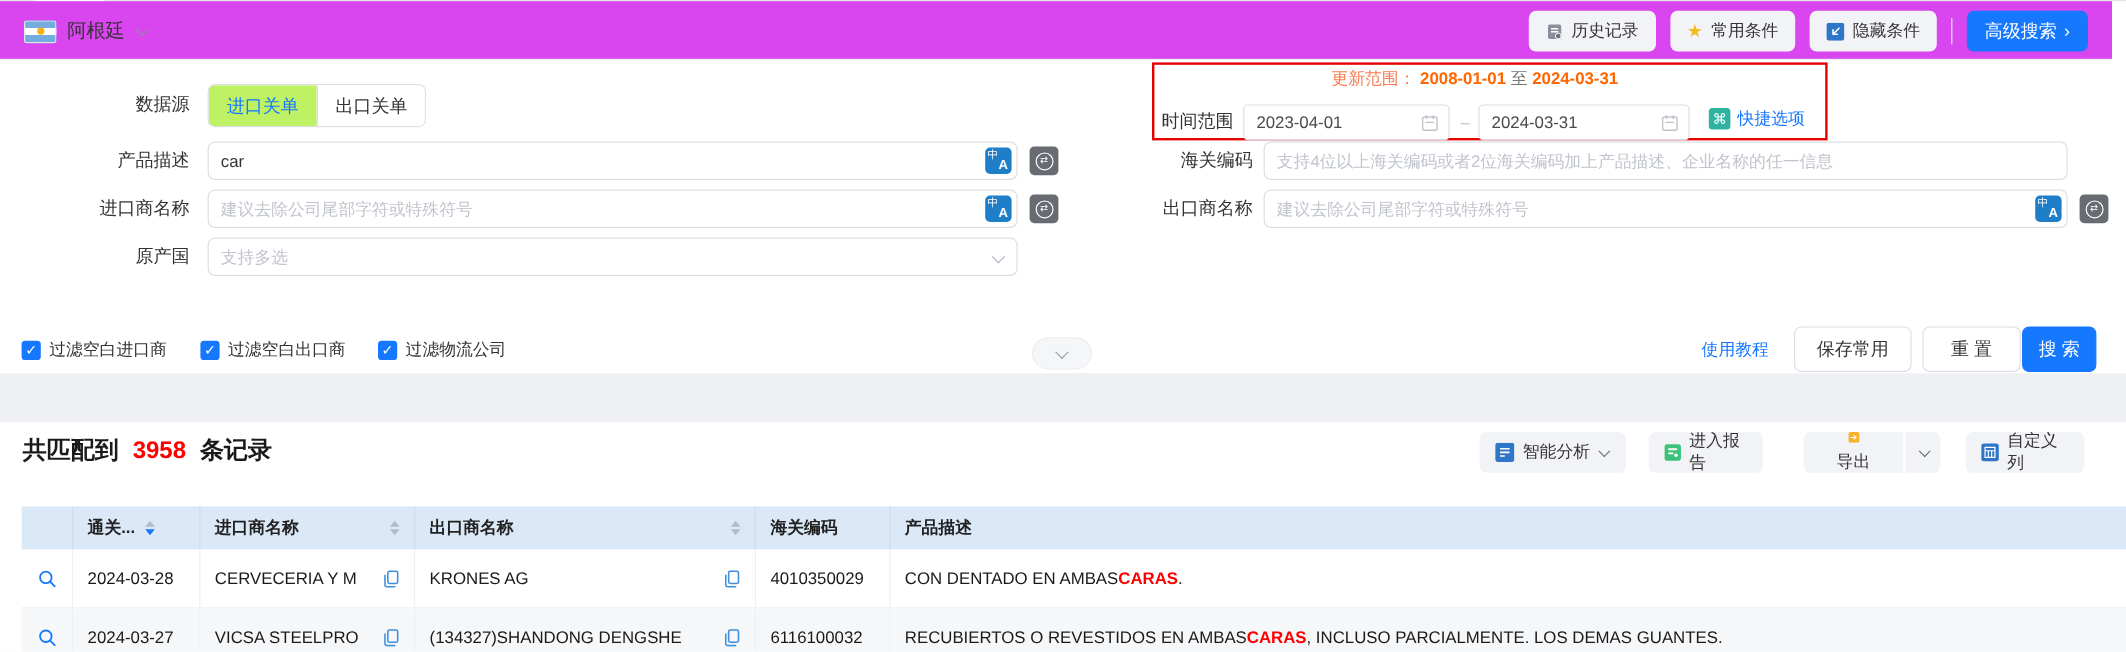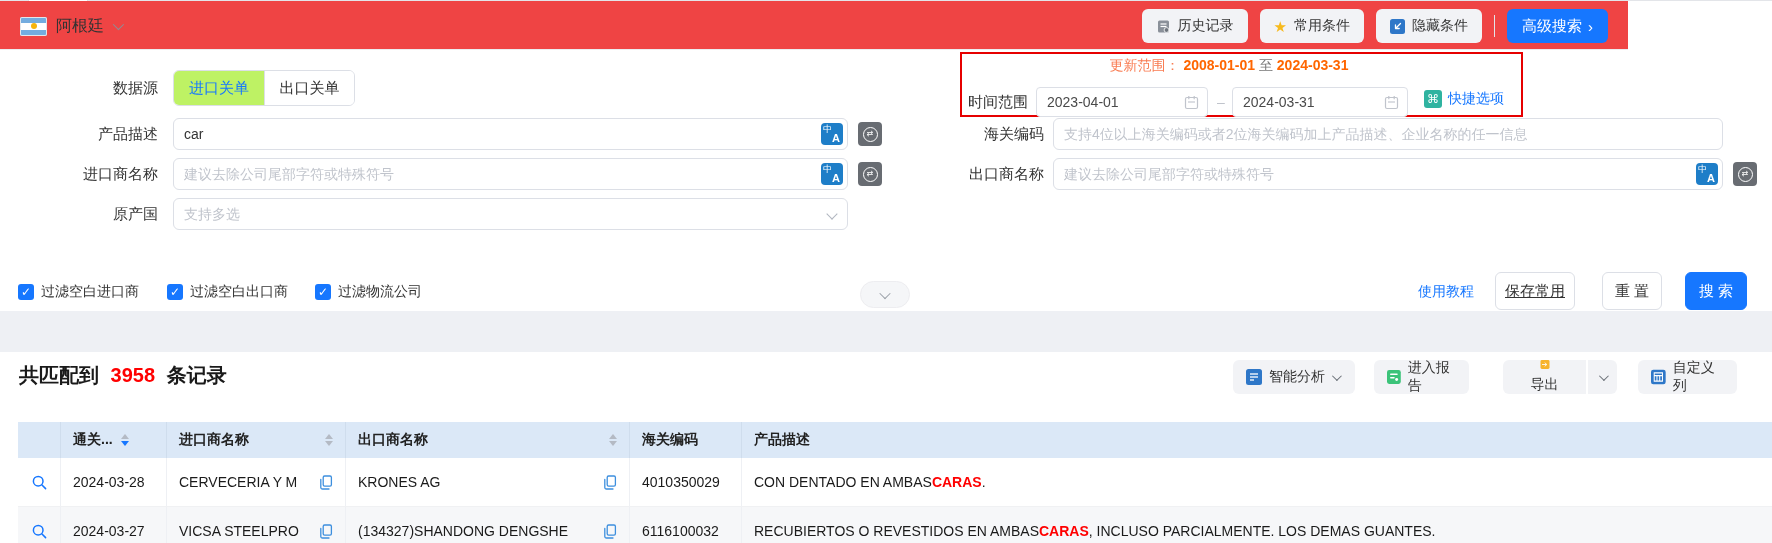--- a/index.html
+++ b/index.html
@@ -5,21 +5,21 @@
   * { margin:0; padding:0; box-sizing:border-box; }
   html,body { background:#fff; }
   body { font-family:"Liberation Sans","DejaVu Sans",sans-serif; }
   .screen { position:relative; width:1772px; height:543px; overflow:hidden; background:#eef0f4; }
   .panel-top { position:absolute; left:0; top:0; width:1772px; height:311px; background:#fff; }
   .panel-results { position:absolute; left:0; top:352px; width:1772px; height:191px; background:#fff; }
   .top-edge { position:absolute; left:0; top:0; width:1772px; height:1px; background:#e3e5e9; }
   .top-tab { position:absolute; left:28px; top:0; width:60px; height:2px; background:#fff; border-left:1px solid #dcdee2; border-right:1px solid #dcdee2; }
 
   
-  .topbar { position:absolute; left:0; top:1px; width:1628px; height:49px; border-bottom:1px solid #ebedf0; background:#ef4444; }
+  .topbar { position:absolute; left:0; top:1px; width:1760px; height:49px; border-bottom:1px solid #ebedf0; background:#d946ef; }
   .country { position:absolute; left:20px; top:9px; height:32px; display:flex; align-items:center; gap:9px; cursor:pointer; }
   .flag { width:27px; height:19px; border-radius:2px; overflow:hidden; position:relative;
           background:linear-gradient(#74acdf 0 33%, #fff 33% 66%, #74acdf 66% 100%); box-shadow:0 0 0 1px #e4e6ea inset; }
   .flag .sun { position:absolute; left:50%; top:50%; width:6px; height:6px; margin:-3px 0 0 -3px; border-radius:50%; background:#f6b40e; }
   .country-name { font-size:16px; color:#333; }
   .chev { display:inline-block; width:8px; height:8px; border-right:1.6px solid #8a9099; border-bottom:1.6px solid #8a9099; transform:rotate(45deg) translateY(-2px); }
   .topbar-right { position:absolute; right:20px; top:8px; height:34px; display:flex; align-items:center; gap:12px; }
   .tb-btn { height:34px; display:flex; align-items:center; gap:7px; padding:0 14px; background:#f2f3f6; border-radius:6px; font-size:14px; color:#333; cursor:pointer; }
   .tb-divider { width:1px; height:22px; background:#e2e4e8; }
   .tb-primary { height:34px; display:flex; align-items:center; gap:6px; padding:0 15px; background:#1677ff; border-radius:6px; color:#fff; font-size:15px; cursor:pointer;justify-content:center; }
@@ -64,22 +64,22 @@
 
   
   .cb-item { position:absolute; top:283px; display:flex; align-items:center; gap:7px; cursor:pointer; }
   .cb-box { width:16px; height:16px; border-radius:3px; background:#1677ff; color:#fff; font-size:12px; line-height:16px; text-align:center; }
   .cb-label { font-size:14px; color:#333; }
   .collapse-pill { position:absolute; left:860px; top:281px; width:50px; height:27px; border-radius:14px; background:#f5f6f8; border:1px solid #ededf0; display:flex; align-items:center; justify-content:center; cursor:pointer; }
   .collapse-pill .chev { border-color:#9aa0a8; transform:rotate(45deg) translate(-1px,-1px); }
 
   .link-tutorial { position:absolute; left:1418px; top:272px; height:38px; line-height:38px; font-size:14px; color:#1677ff; cursor:pointer; }
   .btn { position:absolute; top:272px; height:38px; border:1px solid #dcdfe6; border-radius:6px; background:#fff; font-size:15px; color:#333; display:flex; align-items:center; justify-content:center; cursor:pointer; }
-  .btn-save { left:1495px; width:80px;text-decoration:underline; }
-  .btn-reset { left:1602px; width:60px; }
+  .btn-save { left:1495px; width:98px; }
+  .btn-reset { left:1602px; width:82px; }
   .btn-search { left:1685px; width:62px; background:#1677ff; border-color:#1677ff; color:#fff; }
 
   
   .summary { position:absolute; left:19px; top:10px; font-size:20px; font-weight:bold; color:#1a1a1a; }
   .summary .cnt { color:#ff0000; padding:0 6px; }
   .rt-btn { position:absolute; top:8px; height:34px; background:#f2f3f6; border-radius:6px; display:flex; align-items:center; gap:7px; padding:0 13px; font-size:14px; color:#333; cursor:pointer; }
   .rt-analyze { left:1233px; width:122px; }
   .rt-report { left:1374px; width:95px; }
   .rt-export { left:1503px; width:83px; border-radius:6px 0 0 6px;flex-direction:column; }
   .rt-export-arrow { left:1587px; width:30px; border-radius:0 6px 6px 0; justify-content:center; padding:0; border-left:1px solid #fff; }

